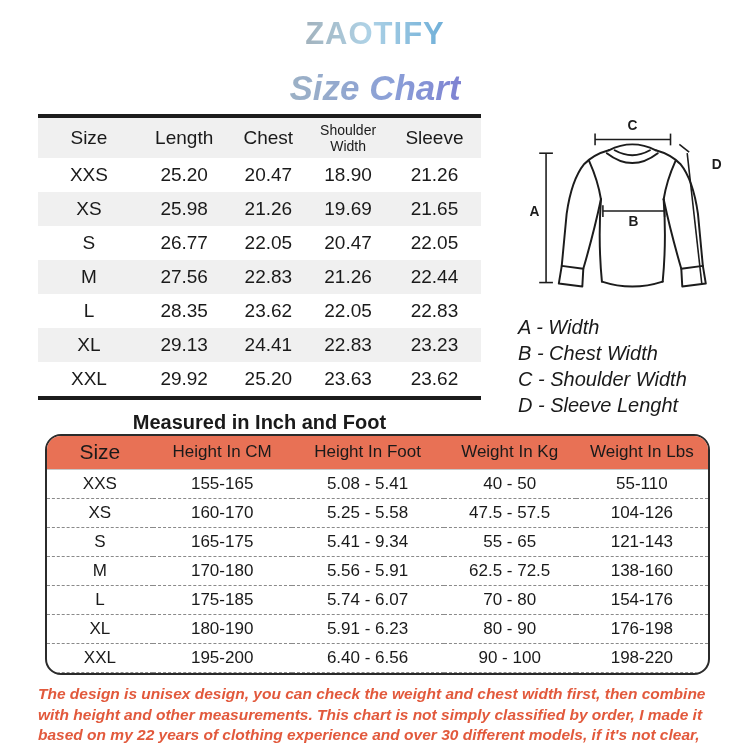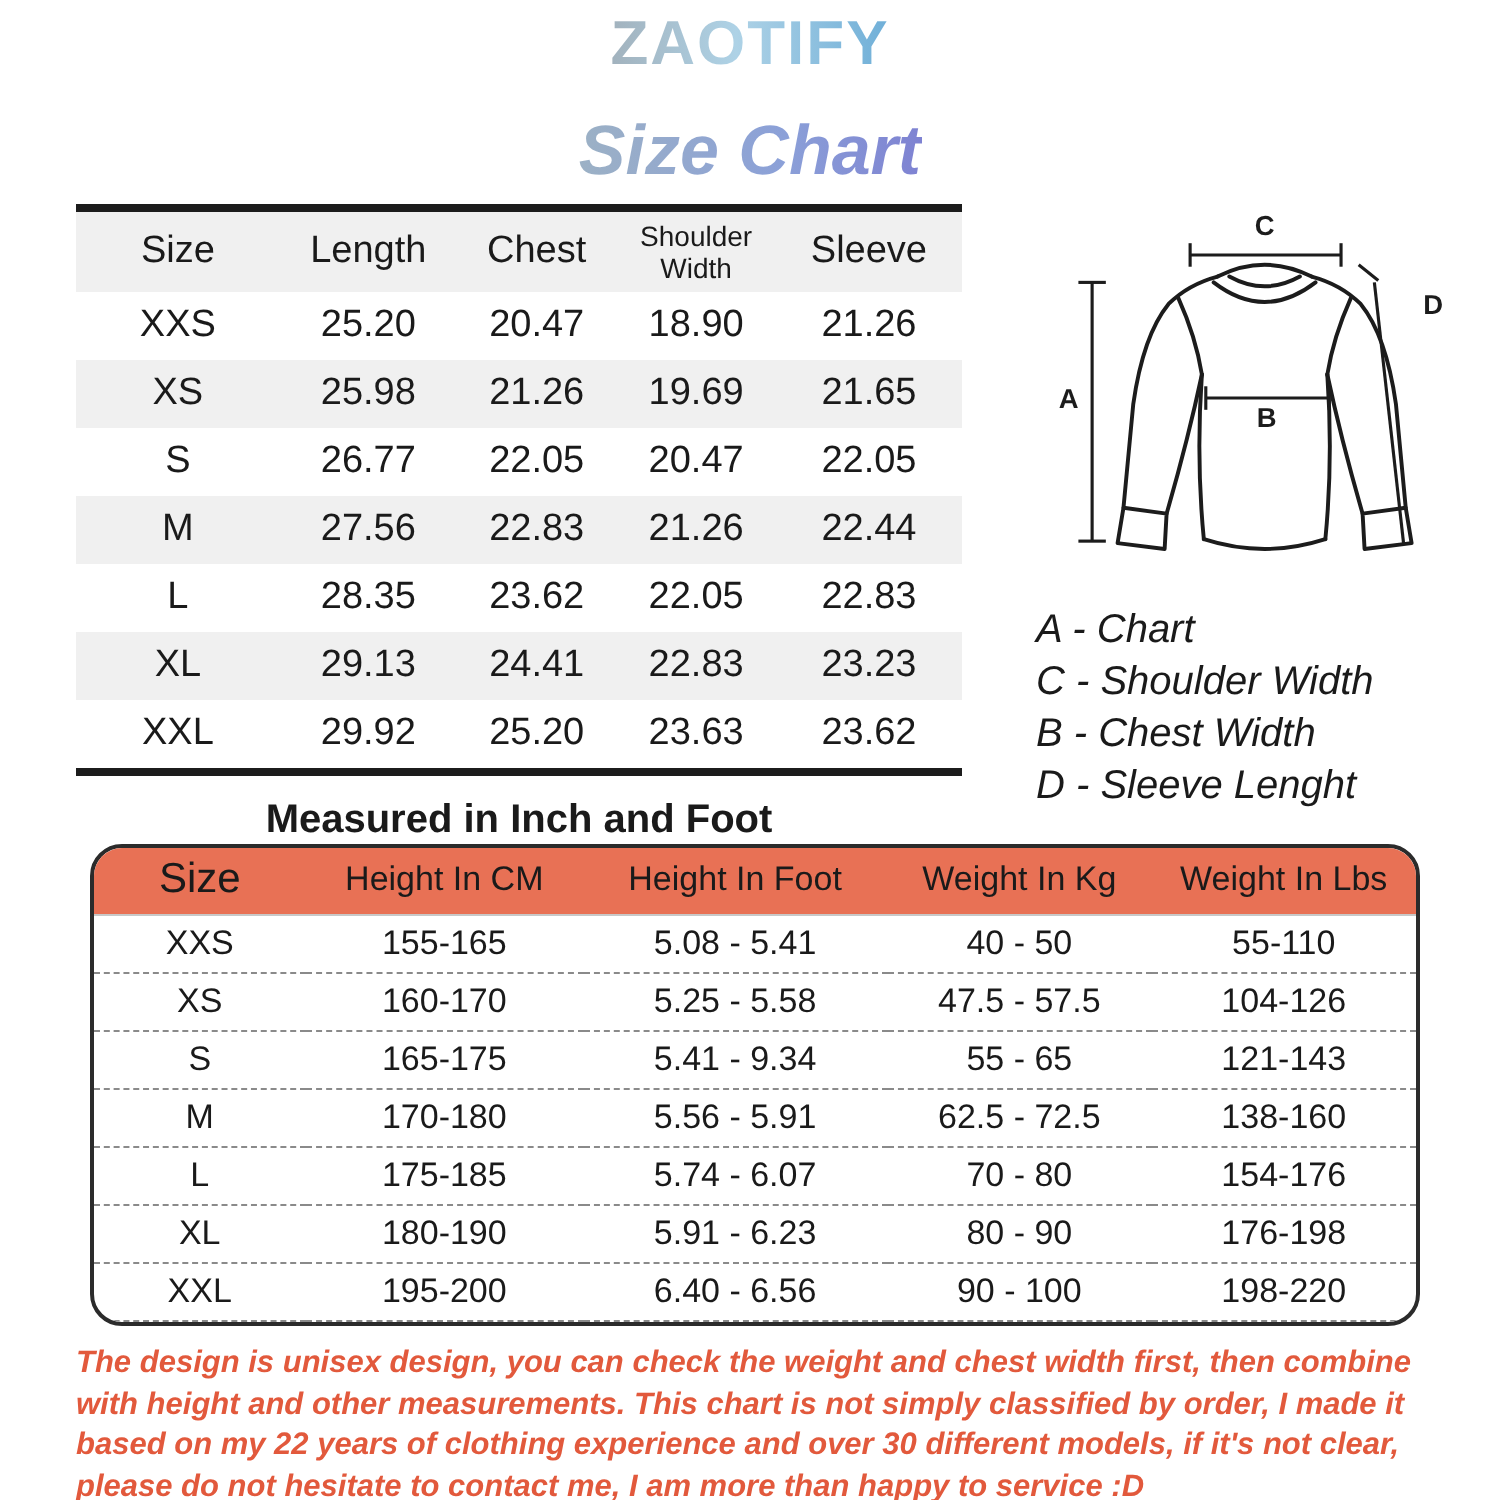--- a/index.html
+++ b/index.html
@@ -1,21 +1,21 @@
 <!DOCTYPE html>
 <html><head>
 <meta charset="utf-8">
 <style>
   * { margin:0; padding:0; box-sizing:border-box; }
   html,body { background:#ffffff; }
   body { width:750px; height:750px; font-family:"Liberation Sans", sans-serif; color:#1a1a1a; }
   .page { position:relative; width:750px; height:750px; overflow:hidden; background:#fff; }
 
   
-  .header { text-align:center; padding-top:4px; }
+  .header { text-align:center; padding-top:16px; }
   .brand {
     display:inline-block; font-size:31px; font-weight:bold; letter-spacing:1px;
     color:#74a8cc;
   }
   .title-line { margin-top:16px; }
   .title {
     display:inline-block; font-size:35px; font-weight:bold; font-style:italic;
     color:#8494cf;
   }
   .subtitle-line { margin-top:1px; }
@@ -221,23 +221,23 @@
           <line x1="183" y1="31" x2="193" y2="39"></line>
         </g>
         <g font-family="Liberation Sans, sans-serif" font-size="14" font-weight="bold" fill="#1c1c1c">
           <text x="30" y="104">A</text>
           <text x="131" y="114">B</text>
           <text x="130" y="16">C</text>
           <text x="216" y="56">D</text>
         </g>
       </svg>
       <ul class="legend">
-        <li>A - Chart</li>
+        <li>A - Width</li>
+        <li>B - Chest Width</li>
         <li>C - Shoulder Width</li>
-        <li>B - Chest Width</li>
         <li>D - Sleeve Lenght</li>
       </ul>
     </div>
   </div>
 
 
   <div class="rec-wrap">
     <table class="rec-table">
       <thead>
         <tr>

